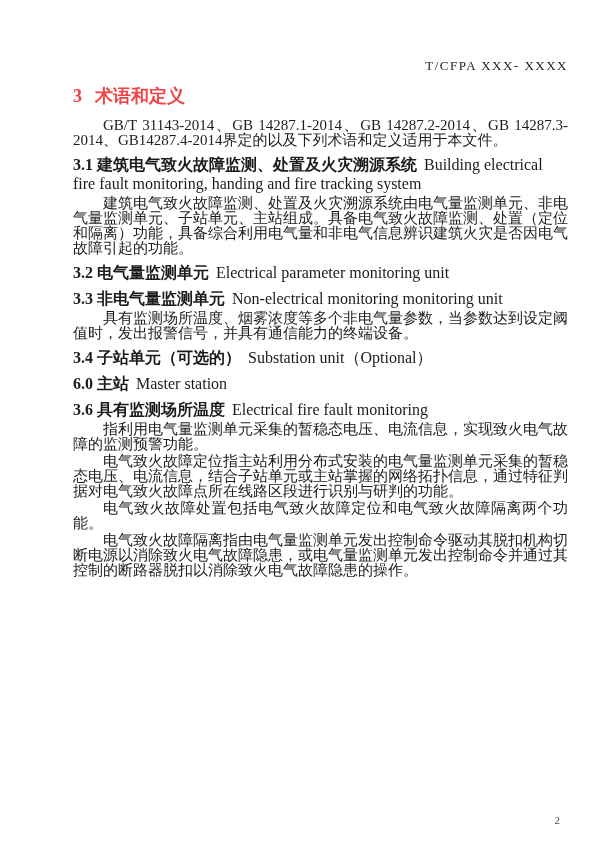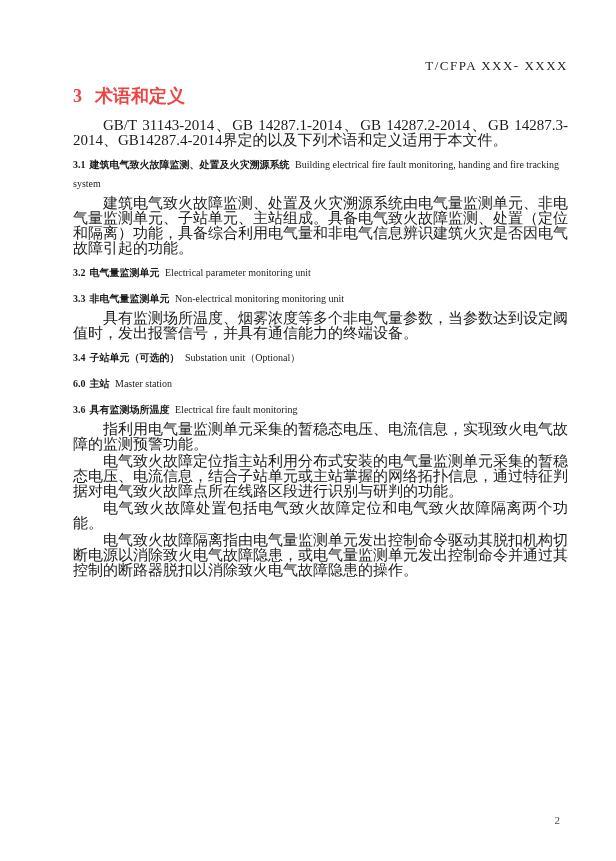--- a/index.html
+++ b/index.html
@@ -45,21 +45,21 @@
     margin: 2px 0;
     color: #1b1b1b;
   }
   .intro {
     margin-top: 10px;
   }
   .term {
     margin: 0;
   }
   .term-heading {
-    font-size: 10px;
+    font-size: 16px;
     line-height: 19px;
     font-weight: normal;
     margin: 7px 0 3px 0;
     text-align: left;
     color: #1b1b1b;
   }
   .term-no {
     font-weight: bold;
     margin-right: 4px;
   }

